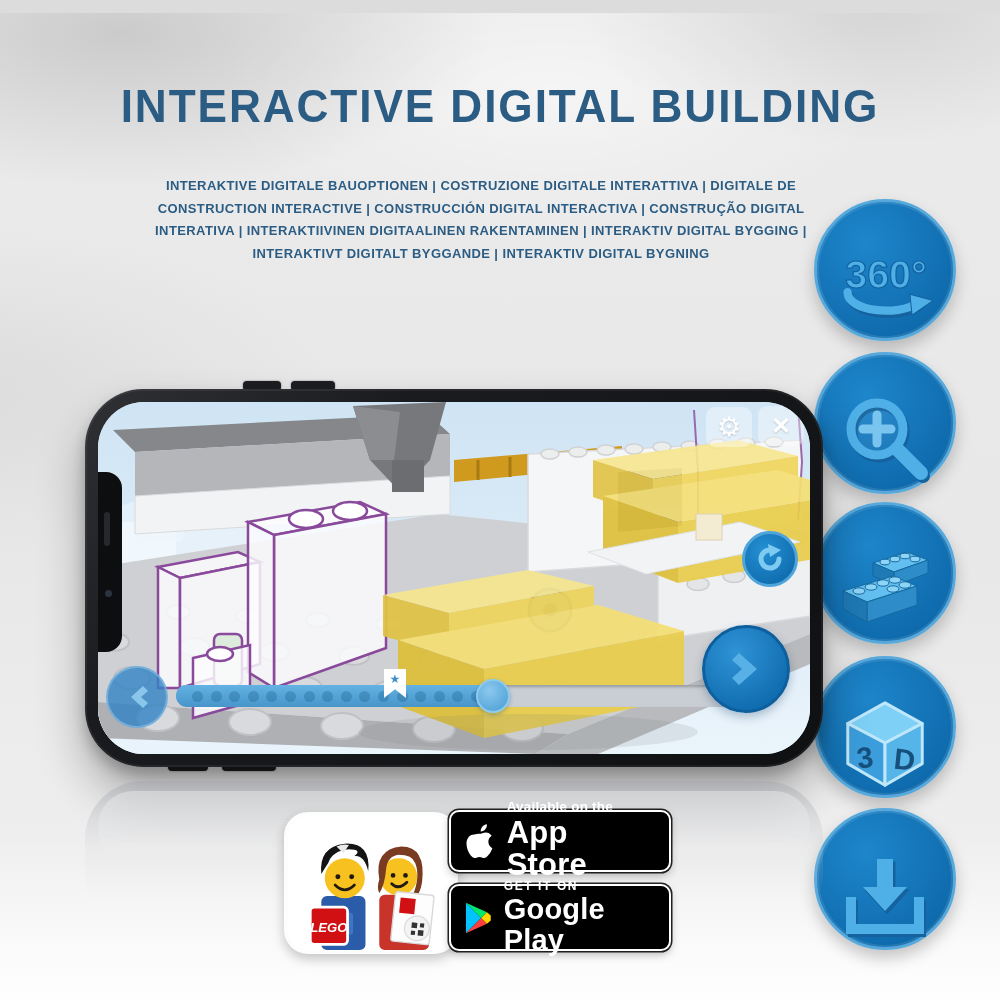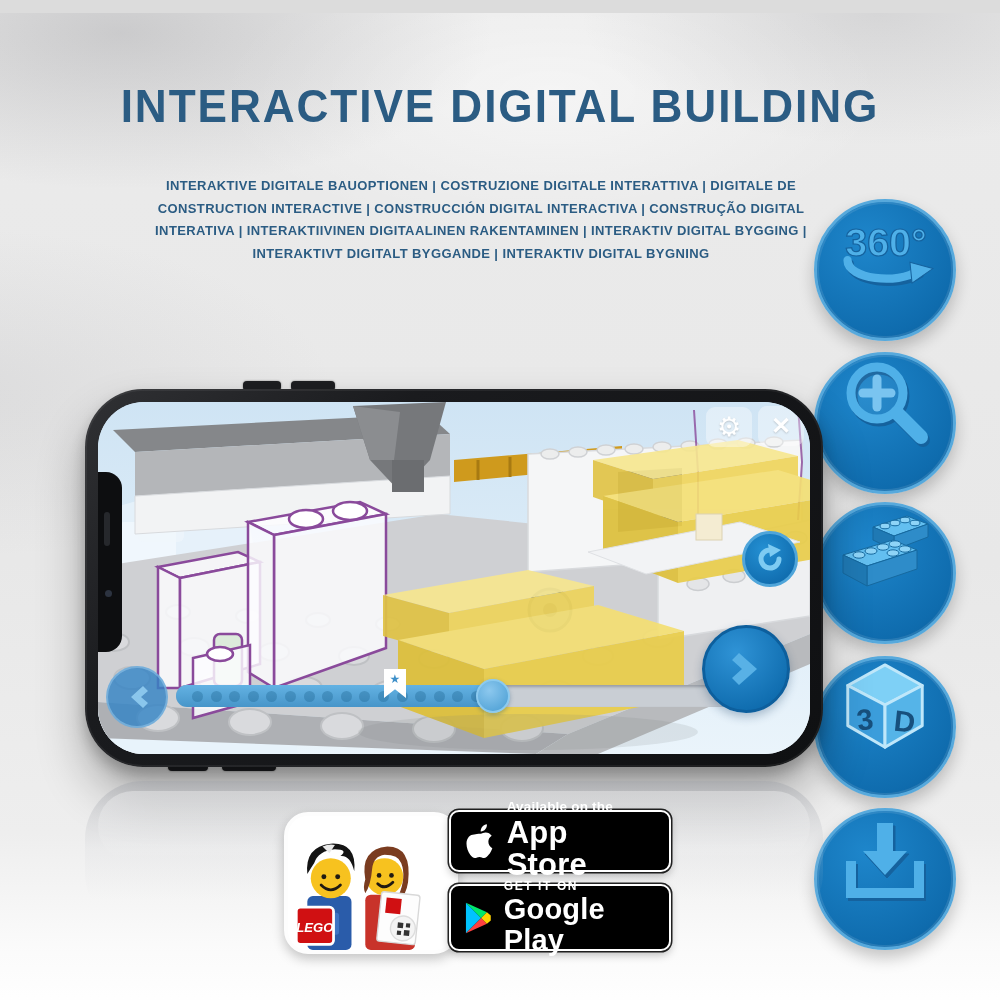--- a/index.html
+++ b/index.html
@@ -14,21 +14,21 @@
   .title{position:absolute;left:0;top:66px;width:1000px;text-align:center;
     font-size:46px;font-weight:800;letter-spacing:2px;color:#2b5c83;
     transform:scaleX(.96);transform-origin:center;}
   .subtitle{position:absolute;left:145px;top:162px;width:672px;text-align:center;
     font-size:13px;font-weight:700;letter-spacing:.4px;line-height:22.5px;color:#2b5c83;}
   
   .rail{position:absolute;left:814px;top:0;width:142px;height:1000px;}
   .fcircle{position:absolute;left:0;width:142px;height:142px;border-radius:50%;
     background:radial-gradient(circle at 36% 30%, #1e86cb, #0f6cae 72%, #0a5e9c 100%);
     border:3px solid #57a9dc;box-shadow:0 8px 16px rgba(0,0,0,.22), inset 0 0 0 2px rgba(255,255,255,.10);
-    display:flex;align-items:flex-start;justify-content:center;}
+    display:flex;align-items:flex-end;justify-content:center;}
   
   .phone{position:absolute;left:85px;top:376px;width:738px;height:378px;border-radius:58px;
     background:linear-gradient(135deg,#303134 0%,#1a1b1e 30%,#0f1012 100%);
     box-shadow:0 28px 48px rgba(0,0,0,.30),0 8px 14px rgba(0,0,0,.22), inset 0 0 0 2px rgba(255,255,255,.06);}
   .edge-btn{position:absolute;background:#1d1e21;border-radius:4px;box-shadow:0 0 2px rgba(0,0,0,.5);}
   .screen{position:absolute;left:13px;top:13px;width:712px;height:352px;border-radius:46px;
     overflow:hidden;background:linear-gradient(180deg,#cfe4f4 0%,#dcecf8 55%,#e9f4fb 100%);}
   .notch{position:absolute;left:-2px;top:70px;width:26px;height:180px;background:#0d0e10;
     border-radius:0 16px 16px 0;z-index:6;}
   .cam-dot{position:absolute;left:9px;top:118px;width:7px;height:7px;border-radius:50%;background:#2c3340;}
@@ -56,21 +56,21 @@
     font-size:12px;color:#3d8fc9;line-height:20px;}
   .handle{position:absolute;left:378px;top:277px;width:34px;height:34px;border-radius:50%;
     background:radial-gradient(circle at 38% 32%, #8cc8ee, #55a5d8 80%);
     border:2px solid #8ccaef;z-index:9;box-shadow:0 2px 4px rgba(30,80,120,.35);}
   .phone-reflection{position:absolute;left:85px;top:768px;width:738px;height:150px;border-radius:58px;
     background:linear-gradient(180deg,rgba(160,163,170,.40),rgba(205,207,212,.16) 45%,rgba(235,235,238,0) 80%);}
   .phone-reflection .inner{position:absolute;left:13px;top:10px;width:712px;height:70px;border-radius:40px;
     background:linear-gradient(180deg,rgba(255,255,255,.34),rgba(255,255,255,0));}
   
   .lego-app{position:absolute;left:284px;top:799px;width:174px;height:142px;border-radius:24px;
-    background:#fff;border:4px solid #fdfdfd;box-shadow:0 5px 12px rgba(0,0,0,.22);overflow:hidden;}
+    background:#fff;border:4px solid #fdfdfd;box-shadow:0 5px 12px rgba(0,0,0,.22);overflow:hidden;text-align:center;}
   .store-badge{position:absolute;left:449px;width:222px;background:#000;border:2px solid #fff;
     border-radius:10px;box-shadow:0 0 0 1.5px rgba(0,0,0,.85),0 4px 8px rgba(0,0,0,.25);
     display:flex;align-items:center;padding:0 14px;color:#fff;gap:12px;}
   .store-badge .txt{display:flex;flex-direction:column;justify-content:center;line-height:1.05;}
   .as-line1{font-size:13.5px;font-weight:600;letter-spacing:.2px;}
   .as-line2{font-size:31px;font-weight:600;letter-spacing:.2px;margin-top:2px;}
   .gp-line1{font-size:12px;font-weight:600;letter-spacing:1.6px;}
   .gp-line2{font-size:29px;font-weight:600;letter-spacing:.2px;margin-top:2px;}
 </style>
 </head>

